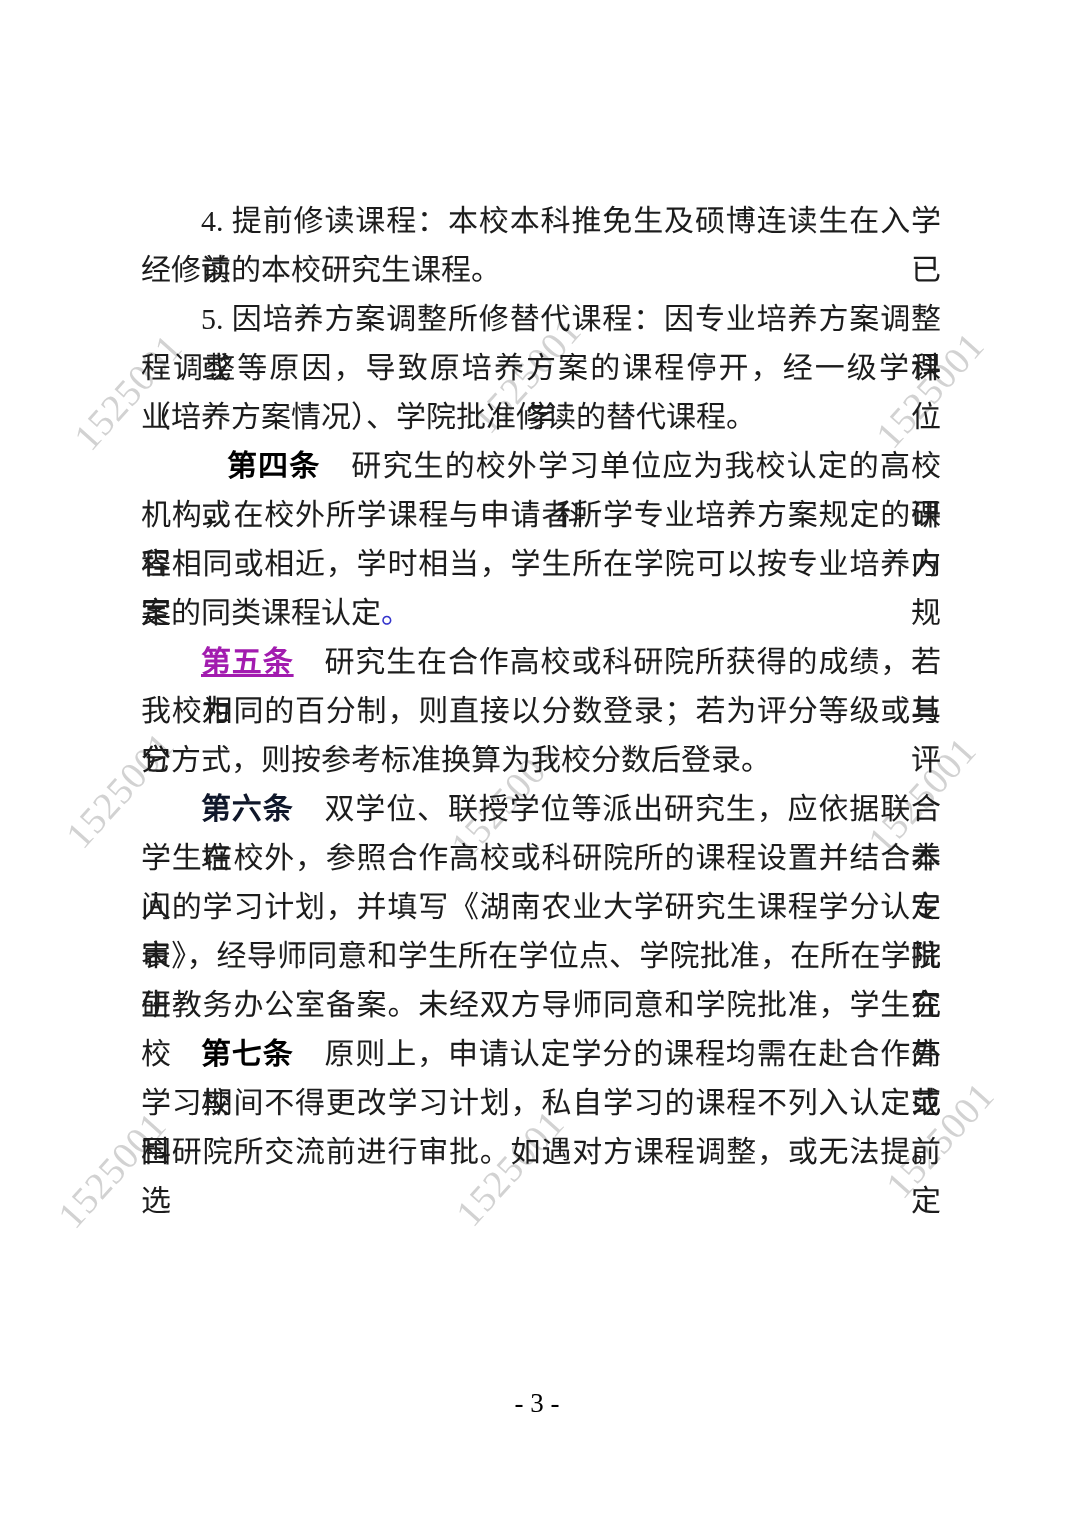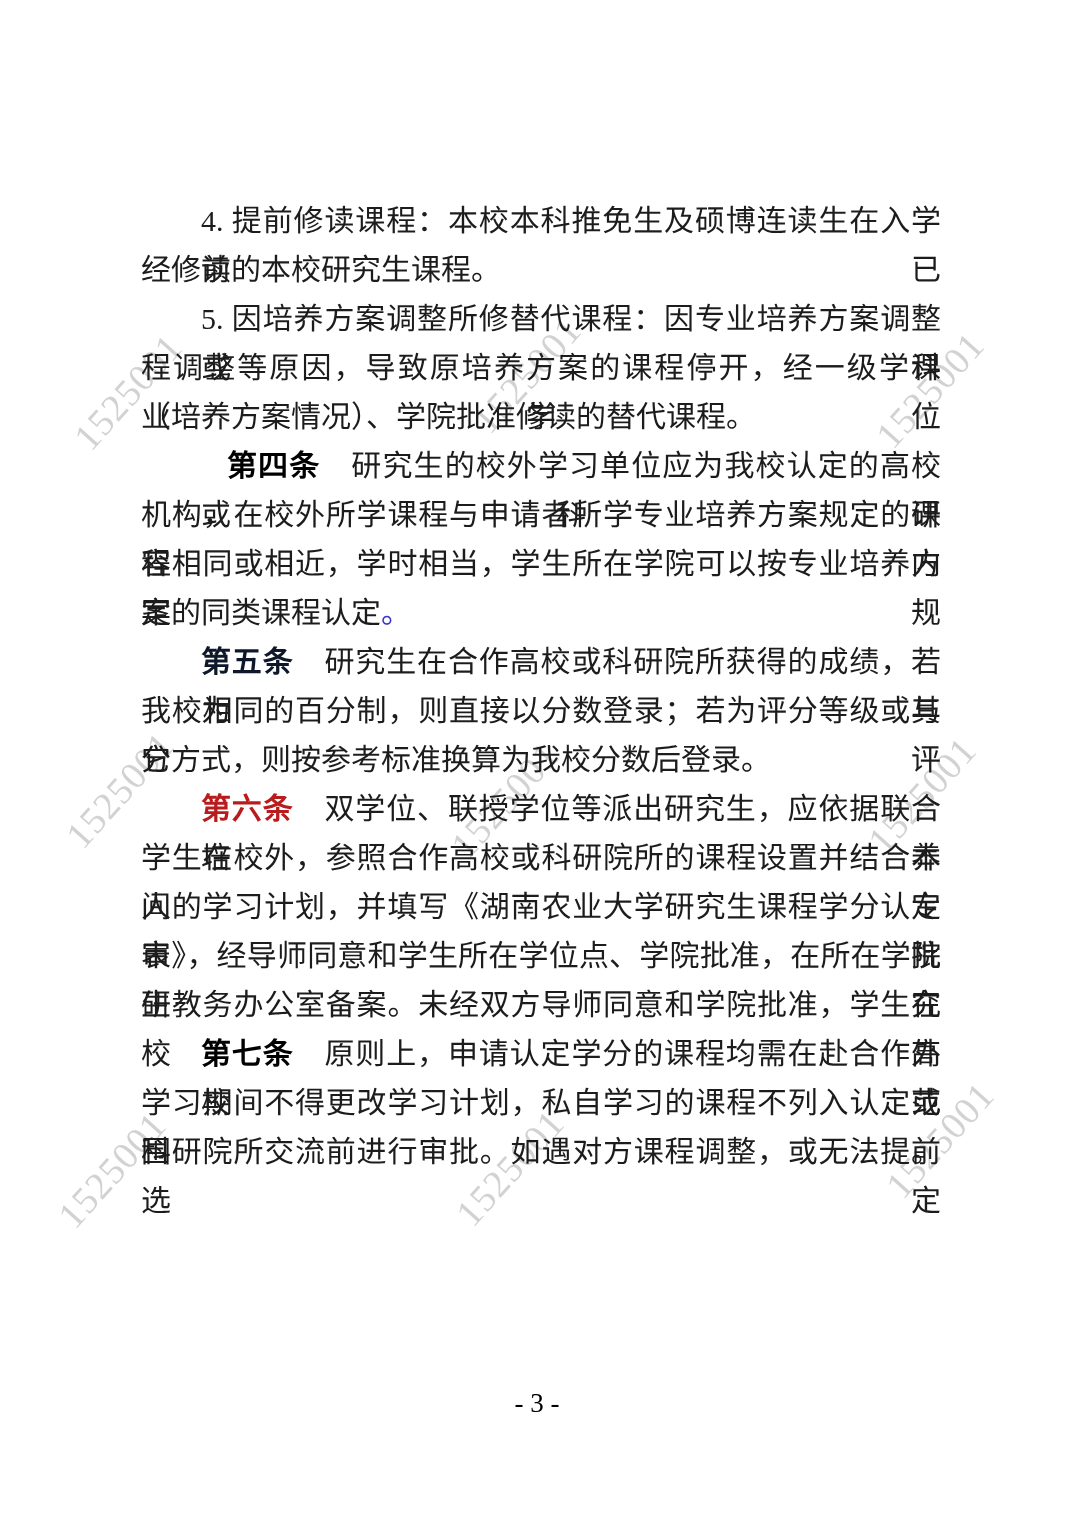--- a/index.html
+++ b/index.html
@@ -86,24 +86,24 @@
   <div class="doc-body" style="color: rgb(28, 28, 28);">
       <div class="line indent just"><span class="seg">4. 提前修读课程：本校本科推免生及硕博连读生在入学前已</span></div>
       <div class="line"><span class="seg">经修读的本校研究生课程。</span></div>
       <div class="line indent just"><span class="seg">5. 因培养方案调整所修替代课程：因专业培养方案调整或课</span></div>
       <div class="line just"><span class="seg">程调整等原因，导致原培养方案的课程停开，经一级学科（学位</span></div>
       <div class="line"><span class="seg">业培养方案情况）、学院批准修读的替代课程。</span></div>
       <div class="line indent just"><span class="seg b" style="color: rgb(0, 0, 0); margin-left: 26px;">第四条</span><span class="seg">　研究生的校外学习单位应为我校认定的高校或科研</span></div>
       <div class="line just"><span class="seg">机构，在校外所学课程与申请者所学专业培养方案规定的课程内</span></div>
       <div class="line just"><span class="seg">容相同或相近，学时相当，学生所在学院可以按专业培养方案规</span></div>
       <div class="line"><span class="seg">定的同类课程认定</span><span class="seg" style="color: rgb(53, 53, 204);">。</span></div>
-      <div class="line indent just"><span class="seg b" style="color: #0f172a;">第五条</span><span class="seg">　研究生在合作高校或科研院所获得的成绩，若为与</span></div>
+      <div class="line indent just"><span class="seg b" style="color: #a21caf; text-decoration: underline;">第五条</span><span class="seg">　研究生在合作高校或科研院所获得的成绩，若为与</span></div>
       <div class="line just"><span class="seg">我校相同的百分制，则直接以分数登录；若为评分等级或其它评</span></div>
       <div class="line"><span class="seg">分方式，则按参考标准换算为我校分数后登录。</span></div>
-      <div class="line indent just"><span class="seg b" style="color: #b91c1c;">第六条</span><span class="seg">　双学位、联授学位等派出研究生，应依据联合培养</span></div>
+      <div class="line indent just"><span class="seg b" style="color: #0f172a;">第六条</span><span class="seg">　双学位、联授学位等派出研究生，应依据联合培养</span></div>
       <div class="line just"><span class="seg">学生在校外，参照合作高校或科研院所的课程设置并结合本人专</span></div>
       <div class="line just"><span class="seg">间的学习计划，并填写《湖南农业大学研究生课程学分认定审批</span></div>
       <div class="line just"><span class="seg">表》，经导师同意和学生所在学位点、学院批准，在所在学院研究</span></div>
       <div class="line just"><span class="seg">生教务办公室备案。未经双方导师同意和学院批准，学生在校外</span></div>
       <div class="line indent just"><span class="seg b" style="color: rgb(0, 0, 0);">第七条</span><span class="seg">　原则上，申请认定学分的课程均需在赴合作高校或</span></div>
       <div class="line just"><span class="seg">学习期间不得更改学习计划，私自学习的课程不列入认定范围。</span></div>
       <div class="line just"><span class="seg">科研院所交流前进行审批。如遇对方课程调整，或无法提前选定</span></div>
     </div>
   <div class="page-number" style="color: rgb(0, 0, 0);">- 3 -</div>
 </div>

